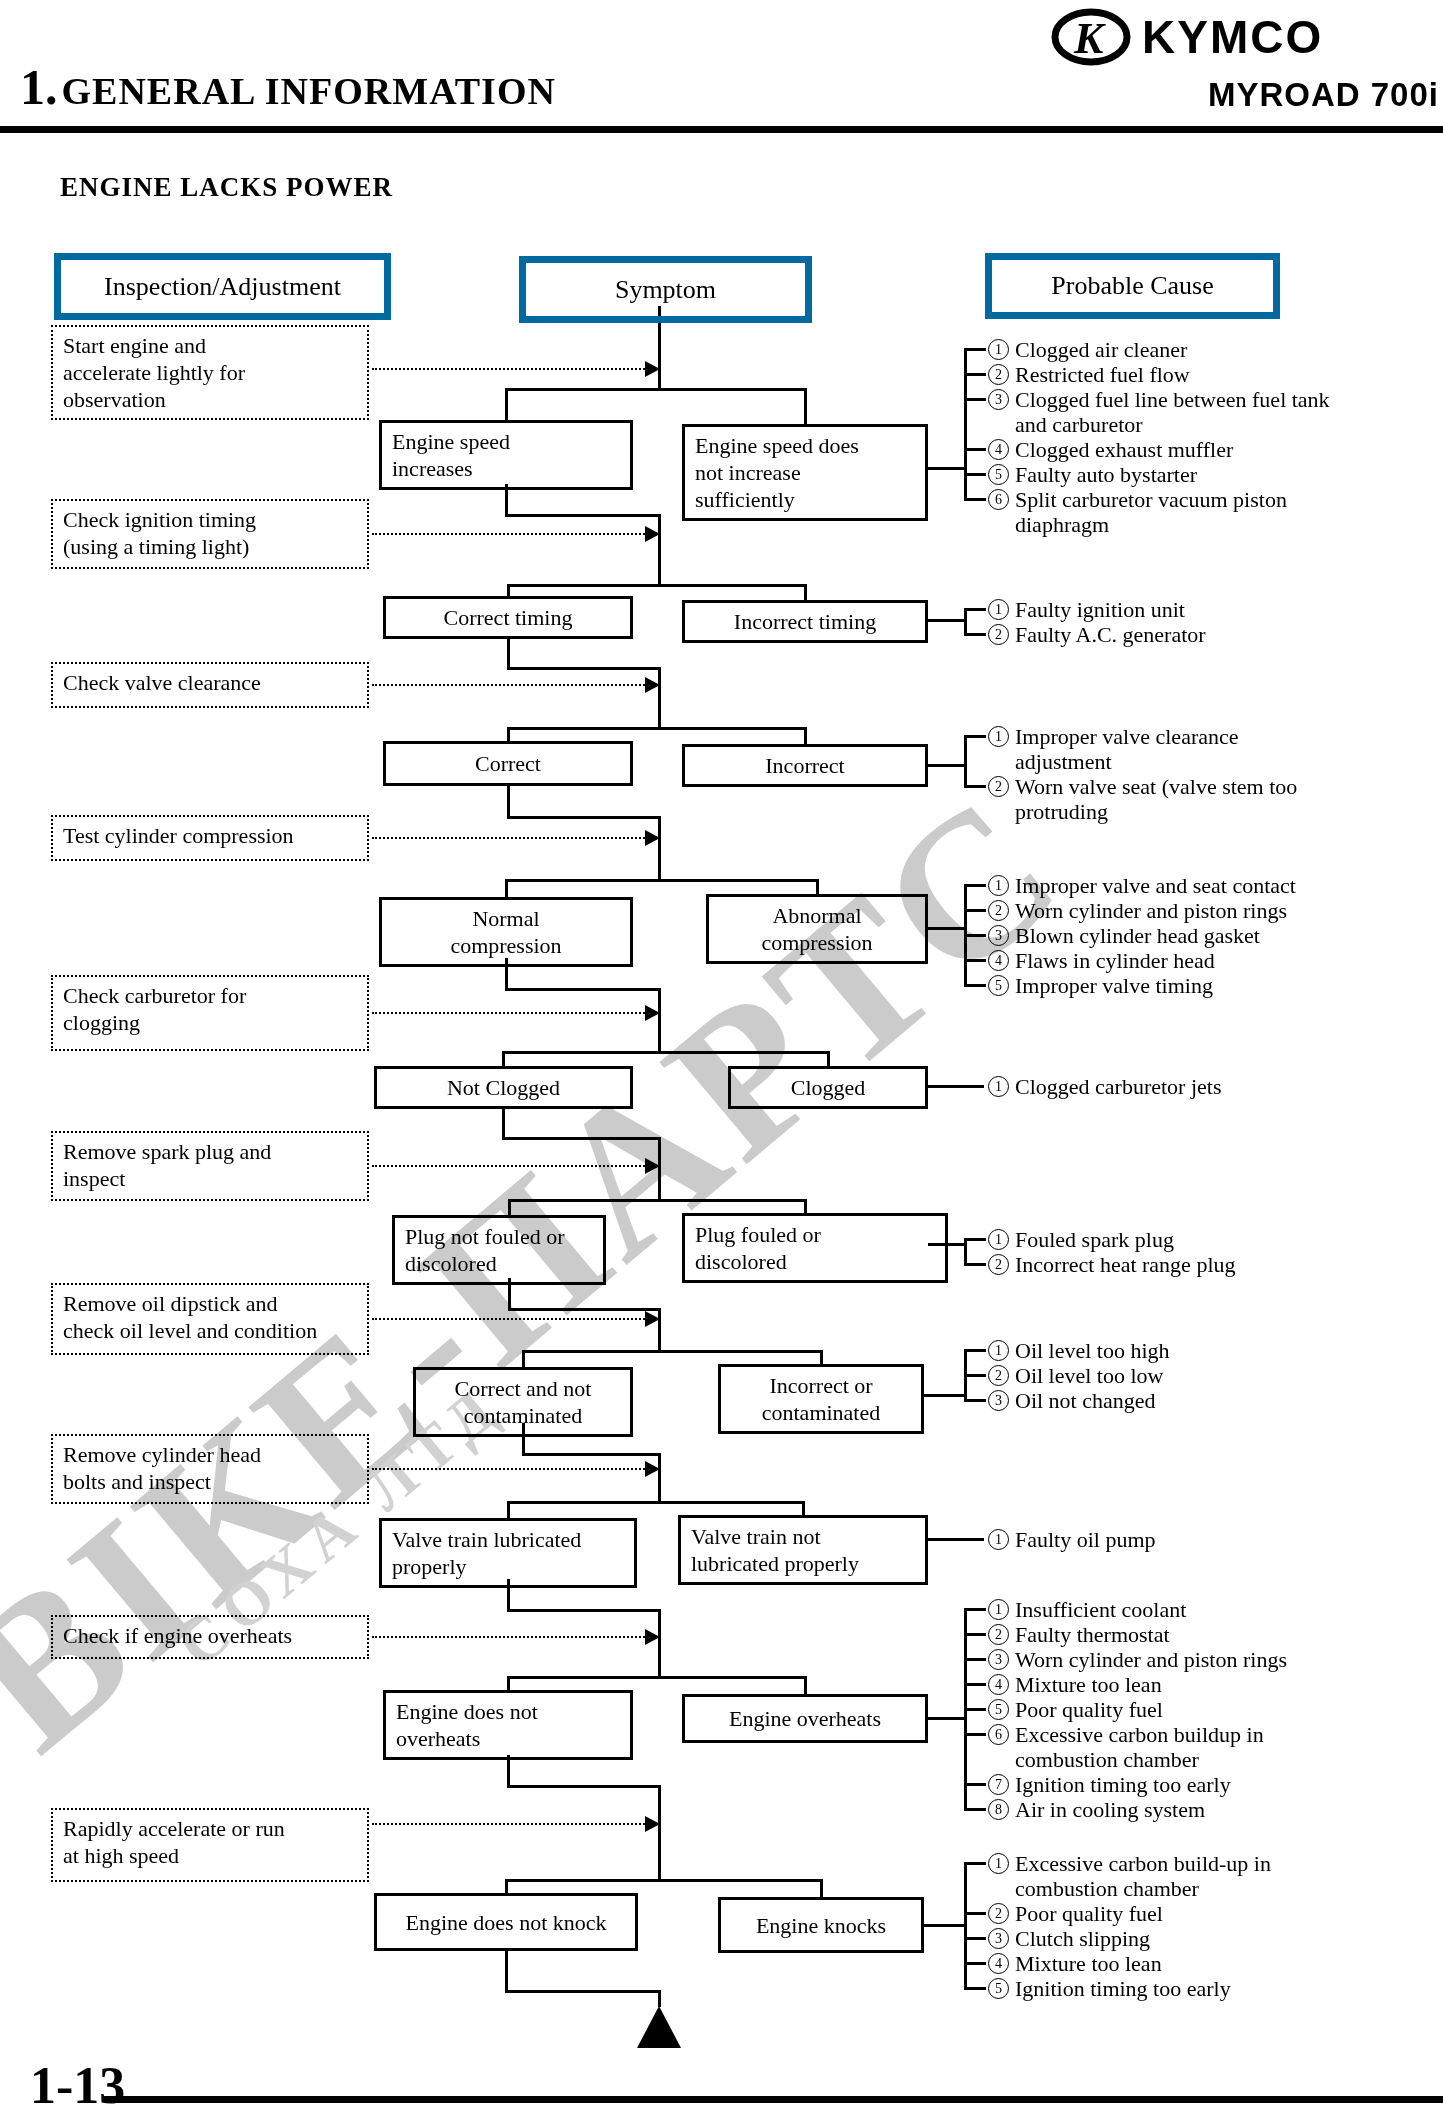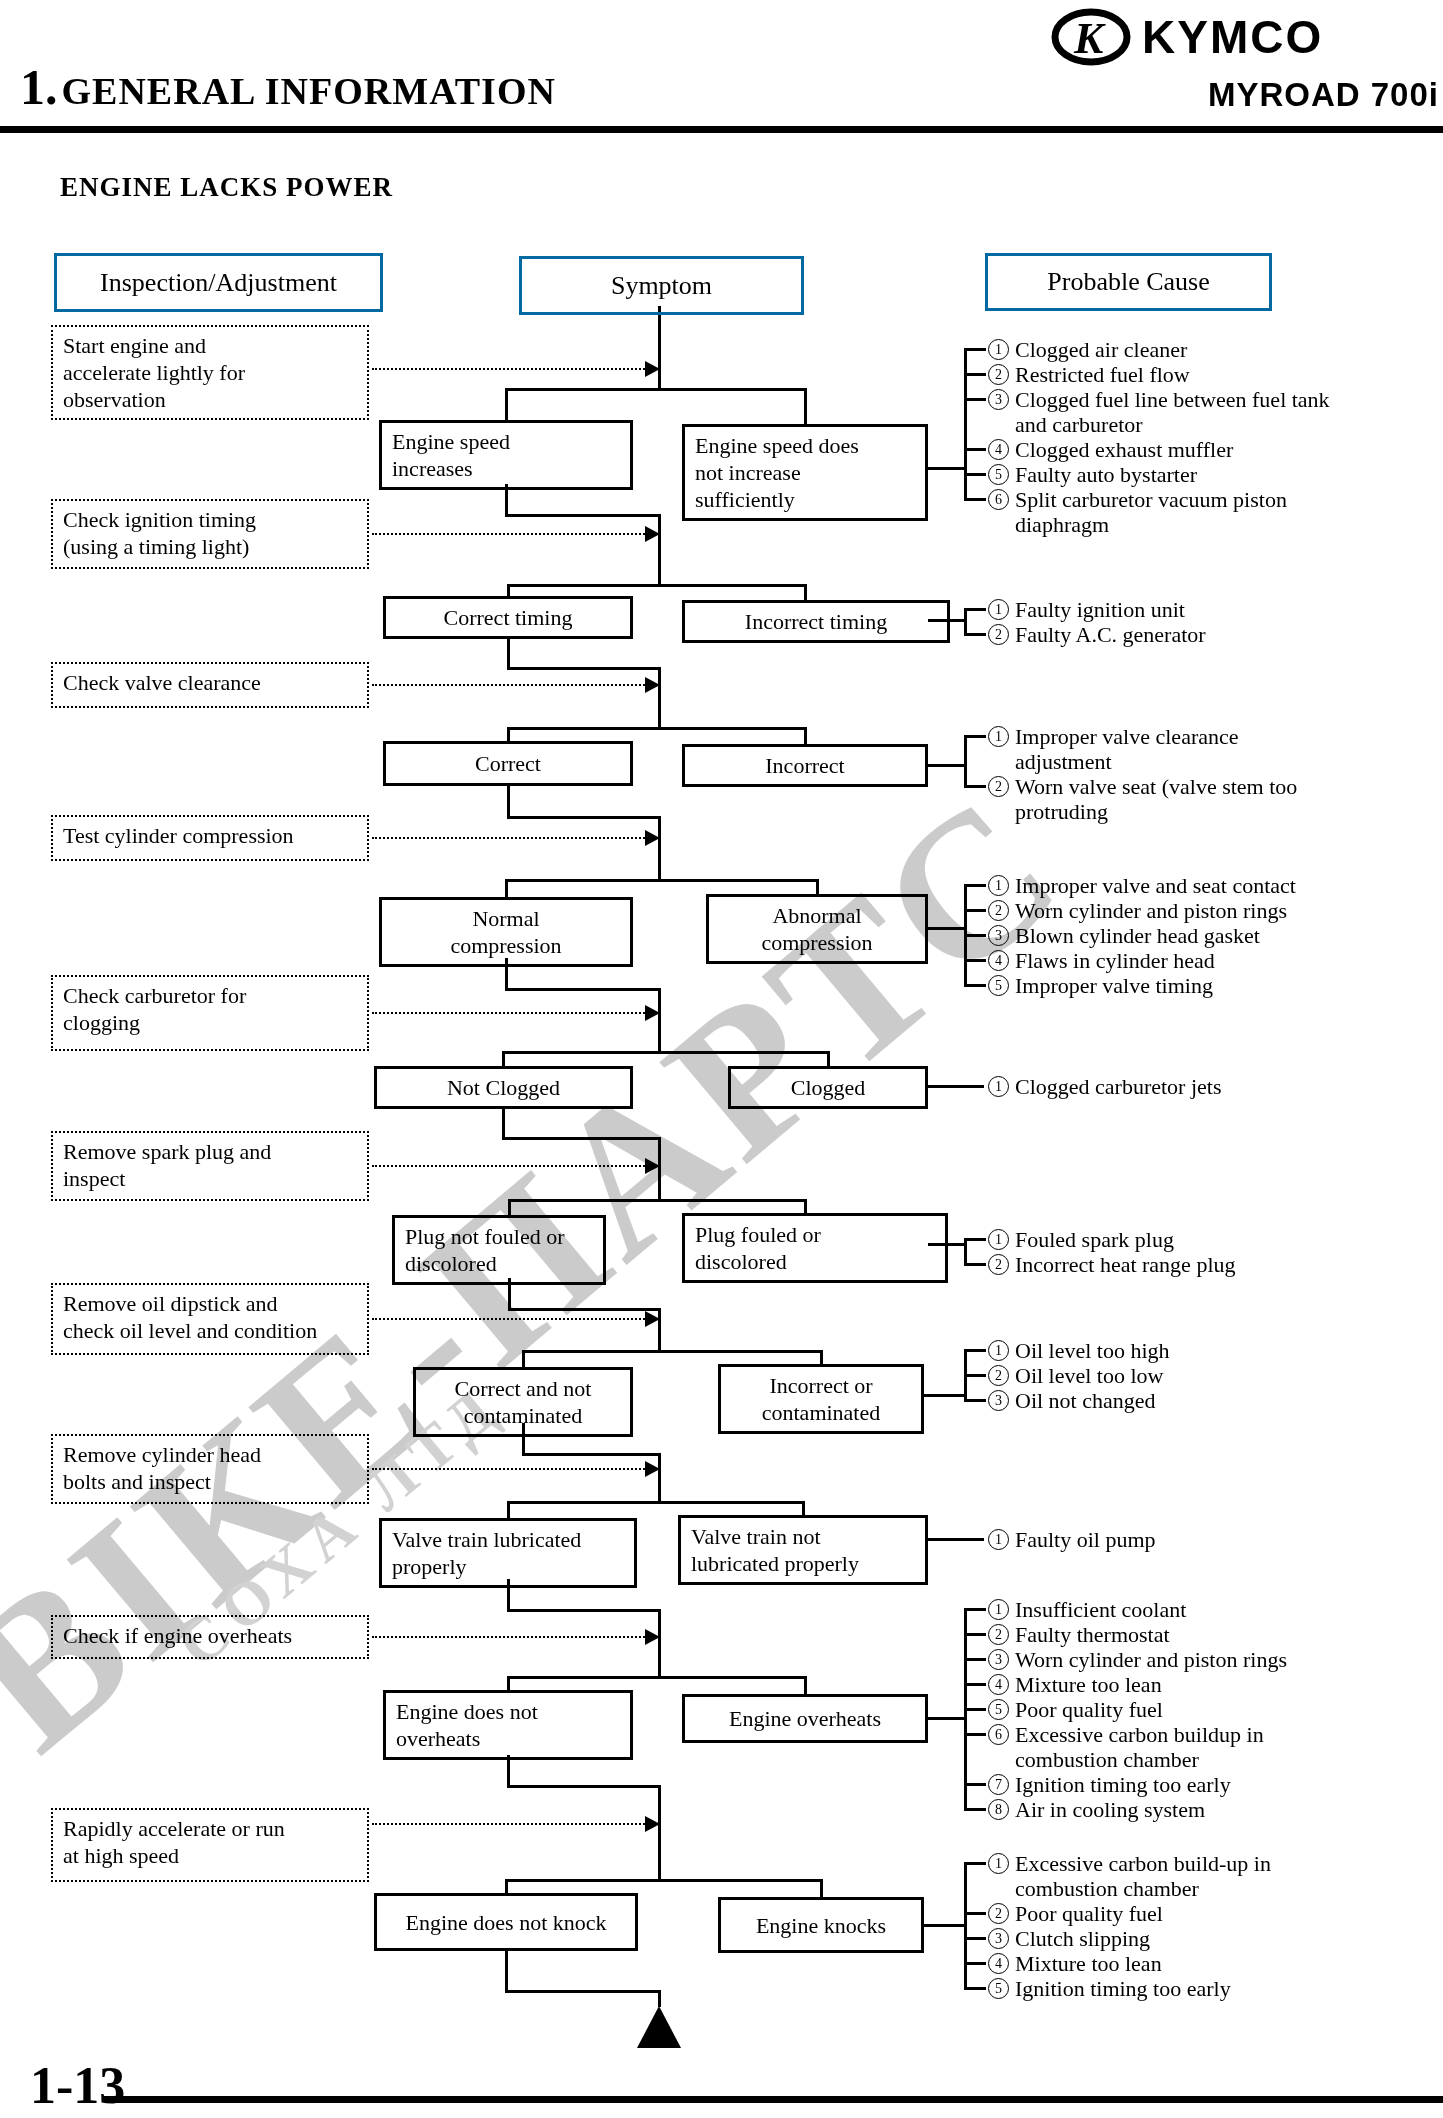--- a/index.html
+++ b/index.html
@@ -10,21 +10,21 @@
   #sec-num{font-size:50px;}
   #sec-name{font-size:38px;letter-spacing:1px;}
   #header-rule{position:absolute;left:0;top:126px;width:1443px;height:7px;background:#000;}
   #brand{position:absolute;left:1050px;top:8px;display:flex;align-items:center;}
   #brand-word{font-family:"Liberation Sans","DejaVu Sans",sans-serif;font-weight:bold;
               font-size:46px;letter-spacing:2px;margin-left:10px;}
   #model{position:absolute;right:4px;top:76px;font-family:"Liberation Sans","DejaVu Sans",sans-serif;
          font-weight:bold;font-size:33px;letter-spacing:1px;}
   #doc-title{position:absolute;left:60px;top:172px;font-weight:bold;font-size:27px;letter-spacing:1px;}
   
-  .colhead{position:absolute;border:3px solid #0369a1;font-size:26px;display:flex;
+  .colhead{position:absolute;border:7px solid #0369a1;font-size:26px;display:flex;
            align-items:center;justify-content:center;text-align:left;background:transparent;z-index:2;}
   
   .box{position:absolute;border:3px solid #000;font-size:22px;line-height:27px;
        padding:5px 10px;box-sizing:border-box;background:transparent;white-space:pre-line;z-index:2;
        display:flex;flex-direction:column;justify-content:center;}
   .al{text-align:left;} .ac{text-align:center;}
   .insp{position:absolute;left:51px;width:318px;border:2px dotted #000;font-size:22px;line-height:27px;
         padding:5px 10px;box-sizing:border-box;white-space:pre-line;z-index:2;background:transparent;}
   
   .ln{position:absolute;background:#000;z-index:1;}
@@ -141,21 +141,21 @@
       <div class="ln" style="left: 964px; top: 472.5px; width: 22px; height: 3px;"></div>
       <div class="ln" style="left: 964px; top: 497.5px; width: 22px; height: 3px;"></div>
       <div class="ln" style="left: 928px; top: 466.5px; width: 36px; height: 3px;"></div>
       <div class="ln" style="left: 504.5px; top: 484px; width: 3px; height: 30px;"></div>
       <div class="ln" style="left: 504.5px; top: 514px; width: 156px; height: 3px;"></div>
       <div class="ln" style="left: 657.5px; top: 514px; width: 3px; height: 73px;"></div>
       <div class="ln" style="left: 506.5px; top: 584px; width: 300px; height: 3px;"></div>
       <div class="ln" style="left: 506.5px; top: 584px; width: 3px; height: 12px;"></div>
       <div class="ln" style="left: 803.5px; top: 584px; width: 3px; height: 16px;"></div>
       <div class="box ac" style="left: 383px; top: 596px; width: 250px; min-height: 41px;">Correct timing</div>
-      <div class="box ac" style="left: 682px; top: 600px; width: 268px; min-height: 41px;">Incorrect timing</div>
+      <div class="box ac" style="left: 682px; top: 600px; width: 246px; min-height: 41px;">Incorrect timing</div>
       <div class="causes" style="left: 988px; top: 597px; width: 350px;">
         <div class="cause"><span class="num">1</span>Faulty ignition unit</div>
         <div class="cause"><span class="num">2</span>Faulty A.C. generator</div>
       </div>
       <div class="ln" style="left: 964px; top: 607.5px; width: 3px; height: 28px;"></div>
       <div class="ln" style="left: 964px; top: 607.5px; width: 22px; height: 3px;"></div>
       <div class="ln" style="left: 964px; top: 632.5px; width: 22px; height: 3px;"></div>
       <div class="ln" style="left: 928px; top: 619px; width: 36px; height: 3px;"></div>
       <div class="ln" style="left: 506.5px; top: 637px; width: 3px; height: 30px;"></div>
       <div class="ln" style="left: 506.5px; top: 667px; width: 154px; height: 3px;"></div>

